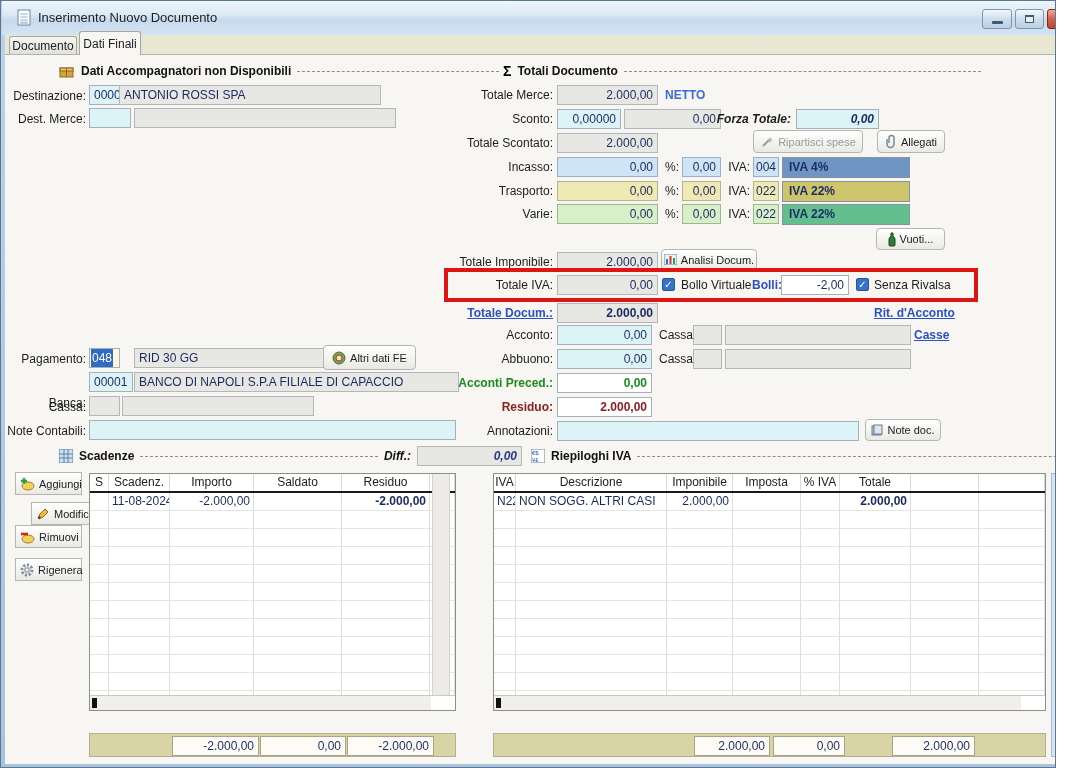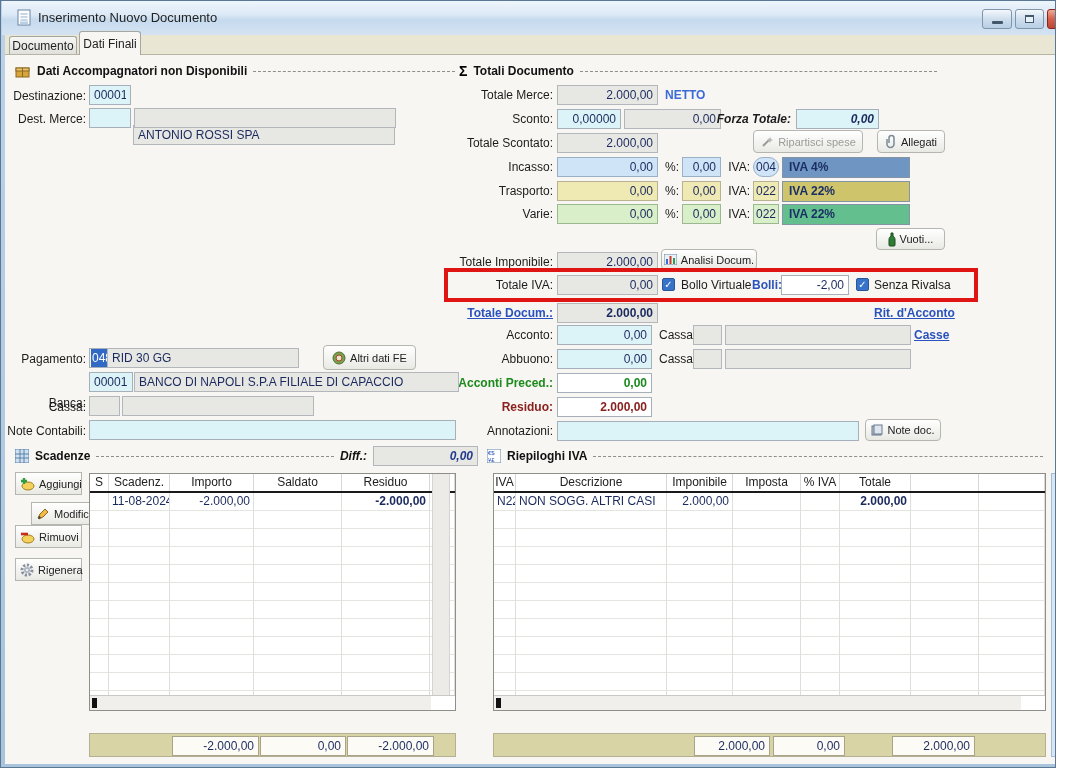--- a/index.html
+++ b/index.html
@@ -22,21 +22,21 @@
   .glyph-close { color:#fff; font-weight:bold; font-size:14px; line-height:18px; text-shadow:0 1px 1px #7a1d10;}
 
   .tabstrip { position:absolute; left:4px; top:34px; width:1080px; height:20px; background:#eae6d4; }
   .tab { position:absolute; font-size:12px; color:#222; text-align:center;
          border:1px solid #a6a69e; border-bottom:none; border-radius:3px 3px 0 0; }
   .tab.inactive { left:8px; top:35px; width:68px; height:19px; line-height:19px;
                   background:linear-gradient(#f6f6f4,#dededa); }
   .tab.active { left:78px; top:30px; width:62px; height:24px; line-height:24px; background:#f7f6f2; z-index:3; }
   .content { position:absolute; left:4px; top:53px; width:1080px; height:710px; background:#f7f6f2;
              border-top:1px solid #b8b4a4; }
-  .sechead { position:absolute; display:flex; align-items:center; gap:6px; height:16px; }
+  .sechead { position:absolute; display:flex; align-items:center; gap:6px; height:16px;margin-left:44px; }
   .sechead .st { font-size:12px; font-weight:bold; color:#111; white-space:nowrap; }
   .dash { flex:1; border-top:1px dashed #8f8f88; height:1px; }
   .lbl { position:absolute; font-size:12px; color:#1c1c1c; height:20px; line-height:20px; white-space:nowrap; }
   .ra { text-align:right; }
   .fld { position:absolute; height:20px; border:1px solid #a6b0ba; background:#fff;
          font-family:"Liberation Sans",sans-serif; font-size:12px; color:#1b2a5e; padding:0 4px; }
   .fld.r { text-align:right; }
   .gray { background:#e7e7e4; border-color:#b3b7bb; }
   .cyan { background:#dcf4f8; }
   .cream { background:#fdf8d9; }
@@ -119,21 +119,21 @@
           <rect x="1" y="4" width="13" height="9" fill="#d8a43c" stroke="#8a6820"></rect>
           <rect x="1" y="4" width="13" height="3" fill="#eec26a" stroke="#8a6820"></rect>
           <line x1="7.5" y1="4" x2="7.5" y2="13" stroke="#8a6820"></line>
         </svg>
       </span>
     <span class="st">Dati Accompagnatori non Disponibili</span>
     <span class="dash"></span>
   </div>
   <span class="lbl ra" style="left:10px;top:85px;width:75px;">Destinazione:</span>
   <input class="fld cyan" style="left: 88px; top: 84px; width: 42px;" value="00001">
-  <input class="fld gray" style="left: 132px; top: 84px; width: 262px; margin-top: 40px;" readonly="" value="ANTONIO ROSSI SPA">
+  <input class="fld gray" style="left: 118px; top: 84px; width: 262px;" readonly="" value="ANTONIO ROSSI SPA">
   <span class="lbl ra" style="left:10px;top:108px;width:75px;">Dest. Merce:</span>
   <input class="fld cyan" style="left: 88px; top: 107px; width: 42px;">
   <input class="fld gray" style="left: 133px; top: 107px; width: 262px;" readonly="">
 
   <div class="sechead" style="left:458px;top:62px;width:478px;">
     <span style="font-weight:bold;font-size:14px;">Σ</span>
     <span class="st">Totali Documento</span>
     <span class="dash"></span>
   </div>
 
@@ -165,21 +165,21 @@
         </svg>
       </span>
     <span>Allegati</span>
   </div>
 
   <span class="lbl ra" style="left:437px;top:156px;width:115px;">Incasso:</span>
   <input class="fld bluef r" style="left: 556px; top: 156px; width: 101px;" value="0,00">
   <span class="lbl ra" style="left:648px;top:156px;width:30px;">%:</span>
   <input class="fld bluef r" style="left: 681px; top: 156px; width: 39px;" value="0,00">
   <span class="lbl ra" style="left:722px;top:156px;width:27px;">IVA:</span>
-  <input class="fld bluef" style="left: 752px; top: 156px; width: 26px; padding: 0px 2px; border-radius: 10px;" value="004">
+  <input class="fld bluef" style="left: 752px; top: 156px; width: 26px; padding: 0px 2px;" value="004">
   <div class="ivabadge" style="left:781px;top:156px;width:128px;background:#6f95c3;">IVA  4%</div>
 
   <span class="lbl ra" style="left:437px;top:180px;width:115px;">Trasporto:</span>
   <input class="fld khakif r" style="left: 556px; top: 180px; width: 101px;" value="0,00">
   <span class="lbl ra" style="left:648px;top:180px;width:30px;">%:</span>
   <input class="fld khakif r" style="left: 681px; top: 180px; width: 39px;" value="0,00">
   <span class="lbl ra" style="left:722px;top:180px;width:27px;">IVA:</span>
   <input class="fld khakif" style="left: 752px; top: 180px; width: 26px; padding: 0px 2px;" value="022">
   <div class="ivabadge" style="left:781px;top:180px;width:128px;background:#cdc46b;">IVA 22%</div>
 
@@ -255,21 +255,21 @@
         <svg width="12" height="12">
           <rect x="1" y="2" width="9" height="9" fill="#b8c4d0" stroke="#68788a"></rect>
           <rect x="3" y="1" width="8" height="9" fill="#dde6ee" stroke="#68788a"></rect>
         </svg>
       </span>
     <span>Note doc.</span>
   </div>
 
   <span class="lbl ra" style="left:10px;top:348px;width:75px;">Pagamento:</span>
   <div class="fld cream" style="left:88px;top:347px;width:31px;padding:0 1px;"><span class="sel" style="line-height:18px;display:inline-block;padding:0 1px;">048</span></div>
-  <input class="fld gray" style="left: 106px; top: 347px; width: 192px;" readonly="" value="RID 30 GG">
+  <input class="fld gray" style="left: 133px; top: 347px; width: 192px;" readonly="" value="RID 30 GG">
   <div class="btn" style="left:322px;top:344px;width:93px;height:25px;">
     <span>
         <svg width="14" height="14">
           <circle cx="7" cy="7" r="6" fill="#7a9f4f" stroke="#4f6f2f"></circle>
           <circle cx="7" cy="7" r="3" fill="#e8e4c8" stroke="#b0402a"></circle>
         </svg>
       </span>
     <span>Altri dati FE</span>
   </div>
   <span class="lbl ra" style="left:10px;top:392px;width:75px;">Banca:</span>

